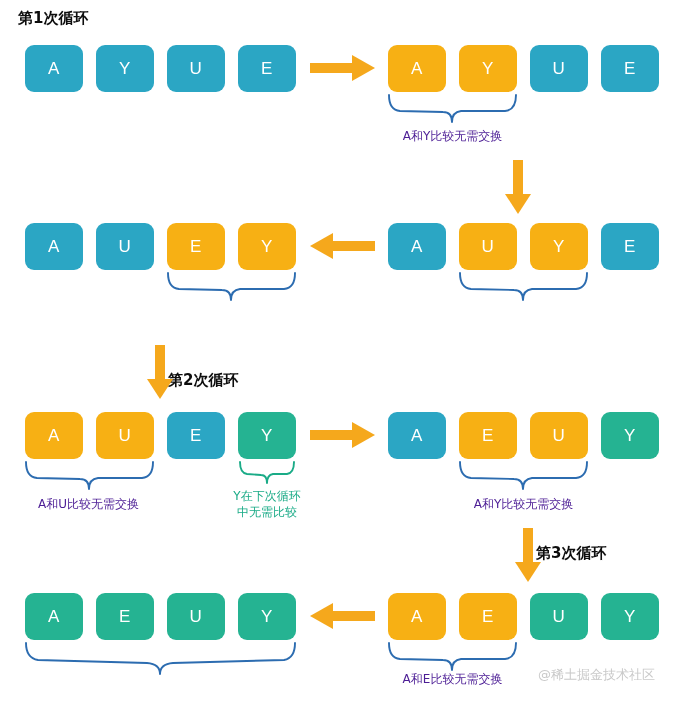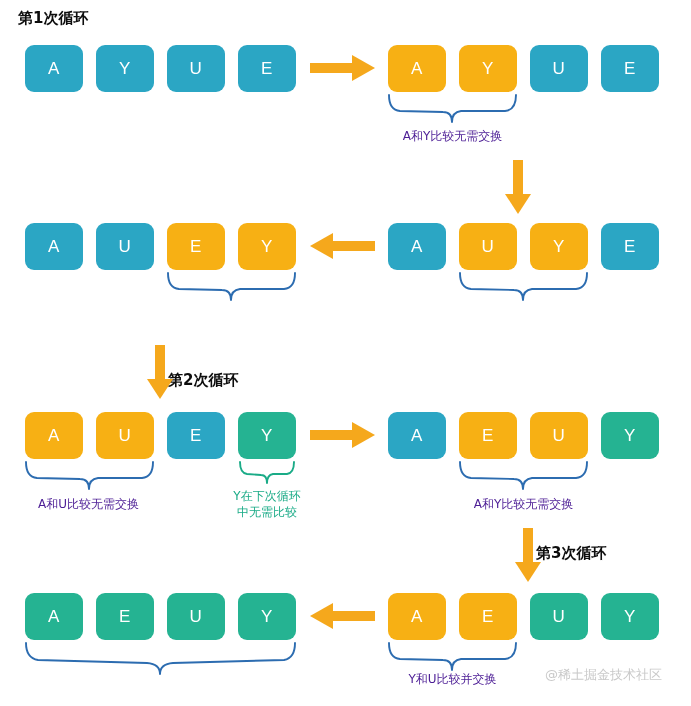--- a/index.html
+++ b/index.html
@@ -121,28 +121,28 @@
   <div class="box blue" style="left:388px; top:412px;">A</div>
   <div class="box orange" style="left:459px; top:412px;">E</div>
   <div class="box orange" style="left:530px; top:412px;">U</div>
   <div class="box green" style="left:601px; top:412px;">Y</div>
   <div class="caption" style="left:459px; top:496px; width:129px;">A和Y比较无需交换</div>
 
   <div class="box orange" style="left:388px; top:593px;">A</div>
   <div class="box orange" style="left:459px; top:593px;">E</div>
   <div class="box green" style="left:530px; top:593px;">U</div>
   <div class="box green" style="left:601px; top:593px;">Y</div>
-  <div class="caption" style="left:388px; top:671px; width:129px;">Y和U比较并交换</div>
+  <div class="caption" style="left:388px; top:671px; width:129px;">A和E比较无需交换</div>
 
   <div class="box green" style="left:25px;  top:593px;">A</div>
   <div class="box green" style="left:96px;  top:593px;">E</div>
   <div class="box green" style="left:167px; top:593px;">U</div>
   <div class="box green" style="left:238px; top:593px;">Y</div>
 
-  <div class="watermark" style="left:538px; top:666px;margin-left:7px;">@稀土掘金技术社区</div>
+  <div class="watermark" style="left:538px; top:666px;">@稀土掘金技术社区</div>
 
   <svg class="layer" viewBox="0 0 691 706" xmlns="http://www.w3.org/2000/svg">
     <defs>
       <style>
         .brace { fill:none; stroke:#2c6cb0; stroke-width:1.9; stroke-linecap:round; stroke-linejoin:round; }
         .arw   { fill:#f5a81c; }
       </style>
     </defs>
 
     <path class="brace" d="M389,95 Q389,110 400,111 L443,112 Q452,112 452,122 Q452,112 461,111 L505,111 Q516,110 516,95"></path>

